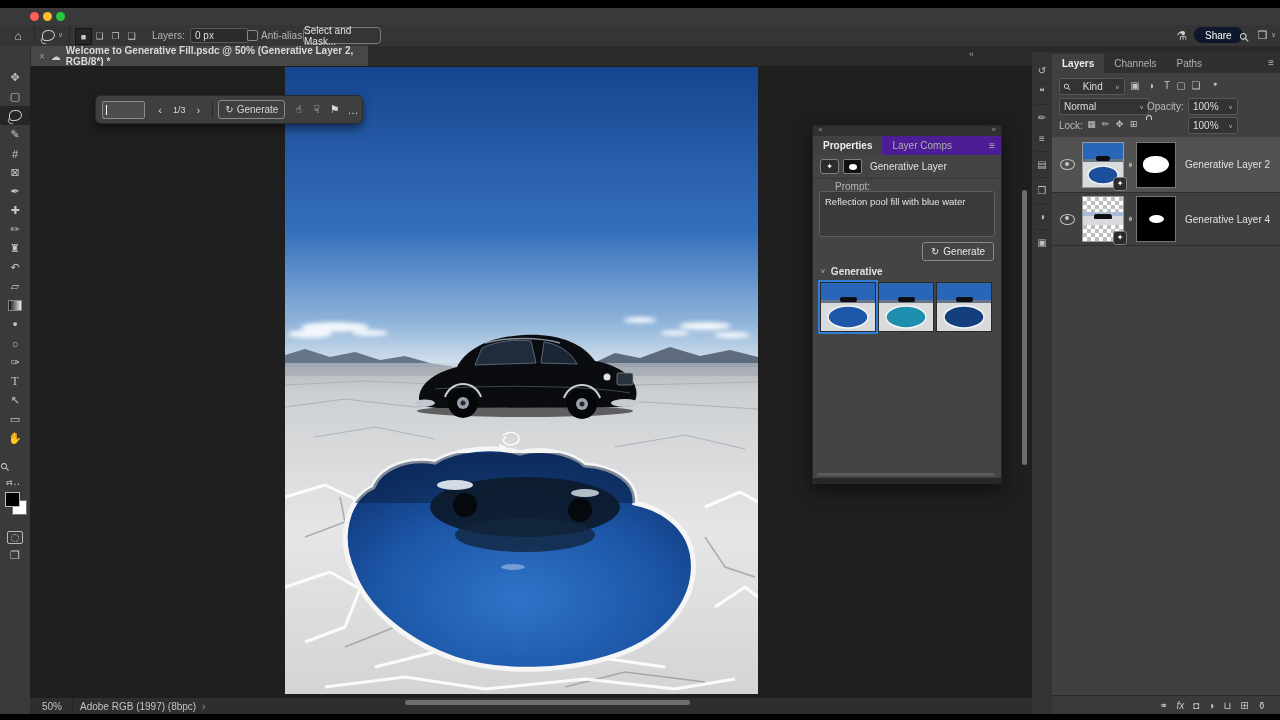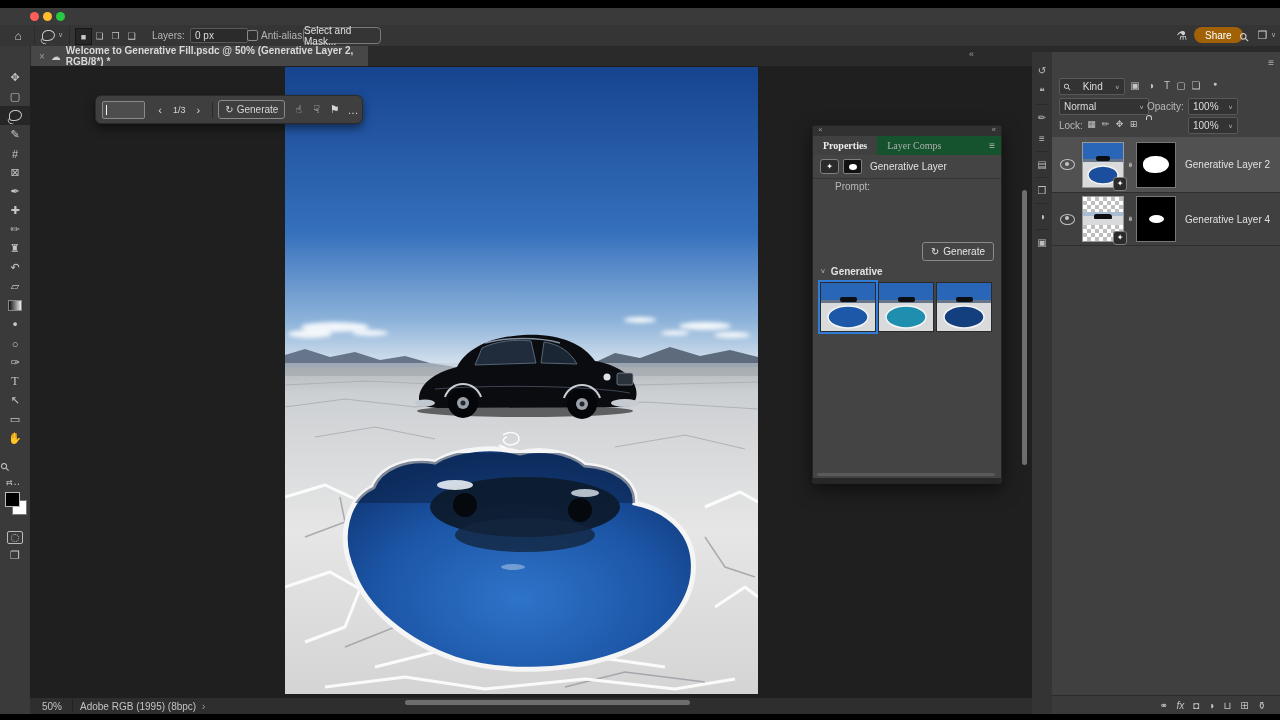--- a/index.html
+++ b/index.html
@@ -12,21 +12,21 @@
   .tl{position:absolute;top:4px;width:9px;height:9px;border-radius:50%;}
   .title-text{position:absolute;left:0;top:2px;width:100%;text-align:center;font-size:11px;color:#d8d8d8;}
   
   .optionsbar{position:absolute;left:0;top:25px;width:1280px;height:21px;background:#353535;border-bottom:1px solid #262626;font-size:10px;}
   .optionsbar .lbl{color:#b5b5b5;}
   .field{background:#2b2b2b;border:1px solid #595959;border-radius:2px;color:#ddd;font-size:10px;display:flex;align-items:center;padding:0 4px;}
   .obtn{border:1px solid #7b7b7b;border-radius:4px;color:#e0e0e0;font-size:10px;display:flex;align-items:center;justify-content:center;}
   .modebtn{width:15px;height:15px;color:#c9c9c9;font-size:9px;display:flex;align-items:center;justify-content:center;}
   .modebtn.active{background:#262626;border:1px solid #161616;}
   .checkbox{width:9px;height:9px;border:1px solid #8a8a8a;border-radius:2px;background:#2e2e2e;}
-  .sharepill{background:#a16207;color:#fff;border-radius:9px;height:16px;padding:0 11px;font-size:10px;display:flex;align-items:center;}
+  .sharepill{background:#0f172a;color:#fff;border-radius:9px;height:16px;padding:0 11px;font-size:10px;display:flex;align-items:center;}
   
   .lasso{width:11px;height:9px;border:1.5px solid #c9c9c9;border-radius:60% 60% 70% 35%;position:relative;display:inline-block;}
   .lasso::after{content:"";position:absolute;left:-3px;bottom:-4px;width:6px;height:4px;border-bottom:1.5px solid #c9c9c9;border-left:1.5px solid #c9c9c9;border-radius:0 0 0 5px;transform:rotate(15deg);}
   
   .tabbar{position:absolute;left:0;top:46px;width:1280px;height:20px;background:#2a2a2a;}
   .doc-tab{position:absolute;left:30px;top:0;width:338px;height:20px;background:#474747;display:flex;align-items:center;font-size:10px;color:#d9d9d9;}
   
   .toolbar{position:absolute;left:0;top:46px;width:30px;height:668px;background:#3a3a3a;border-right:1px solid #2c2c2c;}
   .tool{width:30px;height:19px;display:flex;align-items:center;justify-content:center;font-size:11px;color:#c6c6c6;}
   .tool.active{background:#262626;}
@@ -75,21 +75,21 @@
   .blob-small{width:15px;height:8px;background:#fff;border-radius:50%;}
   .lname{margin-left:9px;color:#e0e0e0;white-space:nowrap;}
   .checker{background-color:#fff;background-image:linear-gradient(45deg,#bfbfbf 25%,transparent 25%,transparent 75%,#bfbfbf 75%),linear-gradient(45deg,#bfbfbf 25%,transparent 25%,transparent 75%,#bfbfbf 75%);background-size:8px 8px;background-position:0 0,4px 4px;}
   .l1strip{position:absolute;left:0;top:15px;width:100%;height:13px;background:linear-gradient(#a9bcd4 0 32%,#d8dadc 32% 100%);}
   .l1strip::after{content:"";position:absolute;left:11px;top:2px;width:18px;height:5px;background:#0d0f13;border-radius:2px 3px 1px 1px;}
   .lbottom{position:absolute;left:0;top:643px;width:228px;height:19px;background:#3a3a3a;border-top:1px solid #2a2a2a;display:flex;align-items:center;justify-content:flex-end;gap:9px;padding-right:14px;box-sizing:border-box;}
   .lbic{color:#c3c3c3;font-size:10px;}
   
   .props{position:absolute;left:812px;top:125px;width:188px;height:357px;background:#444;border:1px solid #252525;border-radius:3px;box-shadow:0 6px 18px rgba(0,0,0,.55);font-size:10px;z-index:6;}
   .props-grip{position:absolute;left:0;top:0;width:100%;height:10px;background:#313131;border-radius:3px 3px 0 0;font-size:8px;color:#9a9a9a;}
-  .props-tabs{position:absolute;left:0;top:10px;width:100%;height:19px;background:#14532d;display:flex;align-items:flex-end;font-family:Liberation Serif, serif;}
+  .props-tabs{position:absolute;left:0;top:10px;width:100%;height:19px;background:#4c1d95;display:flex;align-items:flex-end;}
   .genchip{width:17px;height:13px;background:#2b2b2b;border:1px solid #808080;border-radius:3px;color:#fff;font-size:8px;display:flex;align-items:center;justify-content:center;}
   .maskchip{width:17px;height:13px;background:#111;border:1px solid #808080;border-radius:2px;display:flex;align-items:center;justify-content:center;}
   .maskchip::after{content:"";width:8px;height:6px;background:#fff;border-radius:50%;}
   .prompt-box{position:absolute;left:6px;top:65px;width:164px;height:36px;background:#3a3a3a;border:1px solid #5f5f5f;border-radius:3px;padding:4px 5px;color:#e3e3e3;font-size:9.5px;line-height:1.25;}
   .gen-btn{position:absolute;right:7px;top:116px;height:17px;border:1px solid #8a8a8a;border-radius:3px;display:flex;align-items:center;gap:4px;padding:0 8px;color:#e6e6e6;}
   .varthumb{position:absolute;top:156px;width:54px;height:48px;border:1px solid #2a2a2a;overflow:hidden;}
   .varthumb.selected{outline:2px solid #2f7cd9;}
   .props-hscroll{position:absolute;left:4px;bottom:7px;width:178px;height:3px;background:#5a5a5a;border-radius:2px;}
   .props-bottom{position:absolute;left:0;bottom:0;width:100%;height:5px;background:#272727;border-radius:0 0 3px 3px;}
   .mini-label{color:#b8b8b8;}
@@ -341,21 +341,21 @@
       <span class="tb-ic">⚑</span>
       <span class="tb-ic">…</span>
     </div>
 
     <div class="abs scroll-thumb" style="left:992px;top:124px;width:5px;height:275px;"></div>
   </div>
 
   <div class="statusbar">
     <span class="abs" style="left:12px;top:3px;">50%</span>
     <span class="abs" style="left:42px;top:1px;width:1px;height:13px;background:#232323;"></span>
-    <span class="abs" style="left:50px;top:3px;">Adobe RGB (1995) (8bpc)</span>
+    <span class="abs" style="left:50px;top:3px;">Adobe RGB (1997) (8bpc)</span>
     <span class="abs" style="left:172px;top:3px;color:#9a9a9a;">›</span>
     <span class="abs scroll-thumb" style="left:375px;top:2px;width:285px;height:5px;"></span>
   </div>
 
   <div class="dockstrip">
     <div class="dockic" style="margin-top:8px;">↺</div>
     <div class="dockic">❝</div>
     <div class="docksep"></div>
     <div class="dockic">✏</div>
     <div class="dockic">≡</div>
@@ -363,20 +363,25 @@
     <div class="dockic">▤</div>
     <div class="docksep"></div>
     <div class="dockic">❒</div>
     <div class="docksep"></div>
     <div class="dockic">◑</div>
     <div class="docksep"></div>
     <div class="dockic">▣</div>
   </div>
 
   <div class="layers-panel">
+    <div class="ptabs">
+      <span class="ptab active">Layers</span>
+      <span class="ptab">Channels</span>
+      <span class="ptab">Paths</span>
+    </div>
     <span class="abs" style="right:6px;top:5px;color:#b5b5b5;font-size:10px;">≡</span>
 
     <div class="abs dd" style="left:7px;top:26px;width:56px;">
       <span class="rot45" style="font-size:9px;">⚲</span>
       <span>Kind</span>
       <span class="chev">∨</span>
     </div>
     <span class="abs fic" style="left:76px;top:28px;">▣</span>
     <span class="abs fic" style="left:92px;top:28px;">◑</span>
     <span class="abs fic" style="left:108px;top:28px;">T</span>
@@ -461,20 +466,21 @@
     <span class="abs" style="right:6px;top:14px;color:#b5b5b5;">≡</span>
 
     <div class="abs" style="left:7px;top:33px;display:flex;align-items:center;gap:4px;">
       <span class="genchip">✦</span>
       <span class="maskchip"></span>
       <span style="margin-left:4px;color:#e0e0e0;">Generative Layer</span>
     </div>
     <div class="abs" style="left:0;top:52px;width:100%;height:1px;background:#363636;"></div>
 
     <span class="abs mini-label" style="left:22px;top:55px;">Prompt:</span>
+    <div class="prompt-box">Reflection pool fill with blue water</div>
     <div class="gen-btn">
       <span>↻</span>
       <span>Generate</span>
     </div>
 
     <div class="abs" style="left:7px;top:140px;display:flex;align-items:center;gap:5px;color:#e2e2e2;">
       <span class="chev" style="font-size:8px;">∨</span>
       <span style="font-weight:bold;">Generative</span>
     </div>
 

